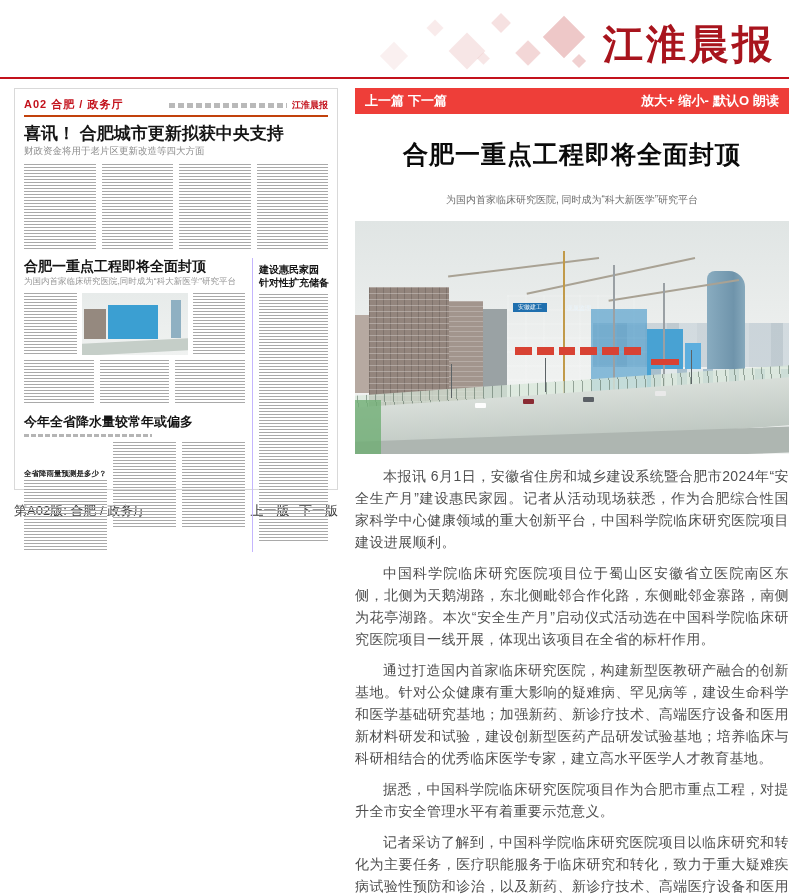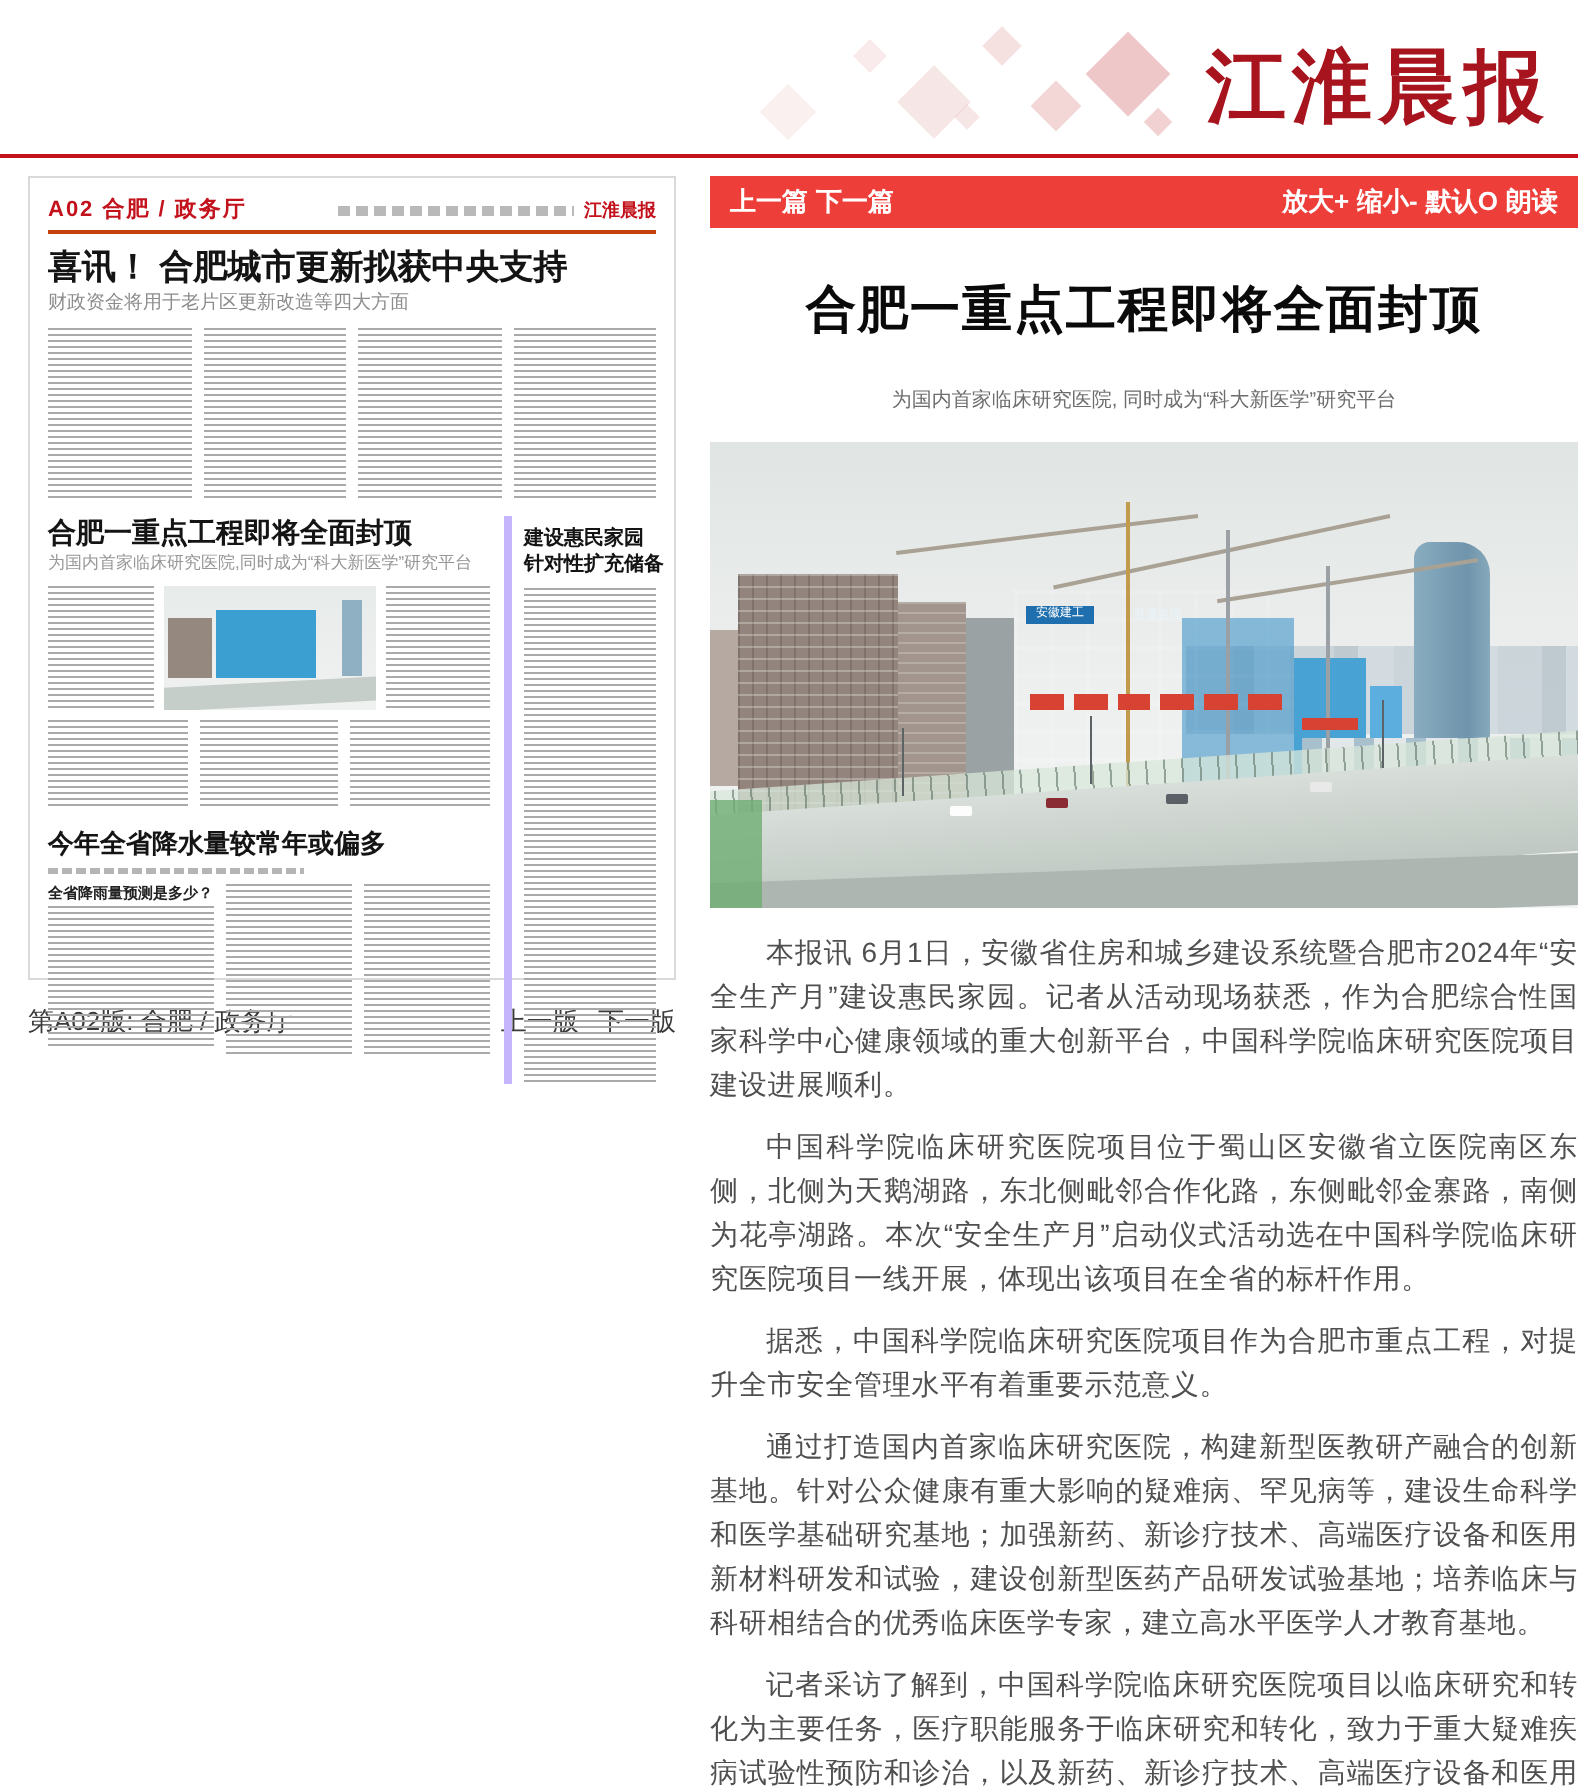--- a/index.html
+++ b/index.html
@@ -35,39 +35,39 @@
   .t-hright { display:flex; align-items:center; gap:5px; }
   .t-dateline { width:118px; height:5px; background:repeating-linear-gradient(90deg,#b9b9b9 0 6px,#fff 6px 9px); }
   .t-masthead { color:#c3121c; font-weight:900; font-size:9px; white-space:nowrap; }
   .t-story1 { margin-top:7px; }
   .t-h1 { font-size:17px; font-weight:900; color:#141414; line-height:19px; white-space:nowrap; }
   .t-sub1 { font-size:9.5px; color:#8d8d8d; margin-top:2px; white-space:nowrap; }
   .cols { display:flex; gap:6px; margin-top:6px; }
   .mcol { flex:1; background:repeating-linear-gradient(to bottom,#a9a9a9 0 1px,transparent 1px 3px); }
   .t-bottom { display:flex; margin-top:8px; }
   .t-left { flex:1; min-width:0; }
-  .t-rail { width:76px; flex:none; margin-left:7px; padding-left:6px; border-left:4px solid #c4b5fd; }
+  .t-rail { width:76px; flex:none; margin-left:7px; padding-left:6px; border-left:1px solid #c4b5fd; }
   .t-h2 { font-size:14px; font-weight:900; color:#141414; line-height:16px; white-space:nowrap; }
   .t-sub2 { font-size:8.5px; color:#979797; margin-top:2px; white-space:nowrap; overflow:hidden; }
   .t-photorow { display:flex; gap:5px; margin-top:5px; }
   .t-photorow .mcol { height:62px; }
   .miniphoto { width:106px; height:62px; flex:none; position:relative; background:linear-gradient(#e7ebea,#f0f2f1); overflow:hidden; }
   .mp-gray { position:absolute; left:2px; top:16px; width:22px; height:30px; background:#95897f; }
   .mp-blue { position:absolute; left:26px; top:12px; width:50px; height:34px; background:#3b9fd2; }
   .mp-tower { position:absolute; right:7px; top:7px; width:10px; height:38px; background:#8fb0c2; }
   .mp-road { position:absolute; left:-4px; bottom:2px; width:116px; height:12px; background:#c5cec8; transform:rotate(-3deg); }
   .t-cols2 { margin-top:5px; }
   .t-cols2 .mcol { height:44px; }
   .t-story3 { margin-top:9px; }
   .t-h3 { font-size:13px; font-weight:900; color:#141414; white-space:nowrap; }
   .t-subline { width:58%; height:3px; margin-top:3px; background:repeating-linear-gradient(90deg,#b5b5b5 0 5px,#fff 5px 7px); }
   .t-cols3 { margin-top:5px; }
   .t-cols3 .mcol { height:86px; }
   .t-inlinehead { font-size:7.5px; font-weight:900; color:#222; line-height:9px; margin-bottom:2px; white-space:nowrap; }
-  .t-col3a { flex:1; }
+  .t-col3a { flex:1;margin-top:27px; }
   .t-col3a .mcol { height:72px; }
   .railhead { font-size:10px; font-weight:900; color:#141414; line-height:12px; margin-top:6px; white-space:nowrap; }
   .railbody { margin-top:5px; height:248px; background:repeating-linear-gradient(to bottom,#a9a9a9 0 1px,transparent 1px 3px); }
   
   .caption { width:324px; display:flex; justify-content:space-between; align-items:center; margin-top:12px; font-size:13px; color:#3a3a3a; }
   .caption .links a { color:#3a3a3a; text-decoration:none; cursor:pointer; margin-left:6px; }
 
   
   .article { margin-left:17px; width:434px; flex:none; }
   .toolbar { height:26px; background:#ee3e39; color:#fff; display:flex; justify-content:space-between; align-items:center; padding:0 10px; font-size:13px; font-weight:bold; }
@@ -272,19 +272,19 @@
       <div class="car car2"></div>
       <div class="car car3"></div>
       <div class="car car4"></div>
       <div class="ph-road2"></div>
       <div class="ph-green"></div>
     </div>
 
     <div class="a-body">
       <p>本报讯 6月1日，安徽省住房和城乡建设系统暨合肥市2024年“安全生产月”建设惠民家园。记者从活动现场获悉，作为合肥综合性国家科学中心健康领域的重大创新平台，中国科学院临床研究医院项目建设进展顺利。</p>
       <p>中国科学院临床研究医院项目位于蜀山区安徽省立医院南区东侧，北侧为天鹅湖路，东北侧毗邻合作化路，东侧毗邻金寨路，南侧为花亭湖路。本次“安全生产月”启动仪式活动选在中国科学院临床研究医院项目一线开展，体现出该项目在全省的标杆作用。</p>
+      <p>通过打造国内首家临床研究医院，构建新型医教研产融合的创新基地。针对公众健康有重大影响的疑难病、罕见病等，建设生命科学和医学基础研究基地；加强新药、新诊疗技术、高端医疗设备和医用新材料研发和试验，建设创新型医药产品研发试验基地；培养临床与科研相结合的优秀临床医学专家，建立高水平医学人才教育基地。</p>
       <p>据悉，中国科学院临床研究医院项目作为合肥市重点工程，对提升全市安全管理水平有着重要示范意义。</p>
-      <p>通过打造国内首家临床研究医院，构建新型医教研产融合的创新基地。针对公众健康有重大影响的疑难病、罕见病等，建设生命科学和医学基础研究基地；加强新药、新诊疗技术、高端医疗设备和医用新材料研发和试验，建设创新型医药产品研发试验基地；培养临床与科研相结合的优秀临床医学专家，建立高水平医学人才教育基地。</p>
       <p>记者采访了解到，中国科学院临床研究医院项目以临床研究和转化为主要任务，医疗职能服务于临床研究和转化，致力于重大疑难疾病试验性预防和诊治，以及新药、新诊疗技术、高端医疗设备和医用新材料研发和试验。</p>
 
     </div>
   </article>
 </div>
 
 </body></html>

